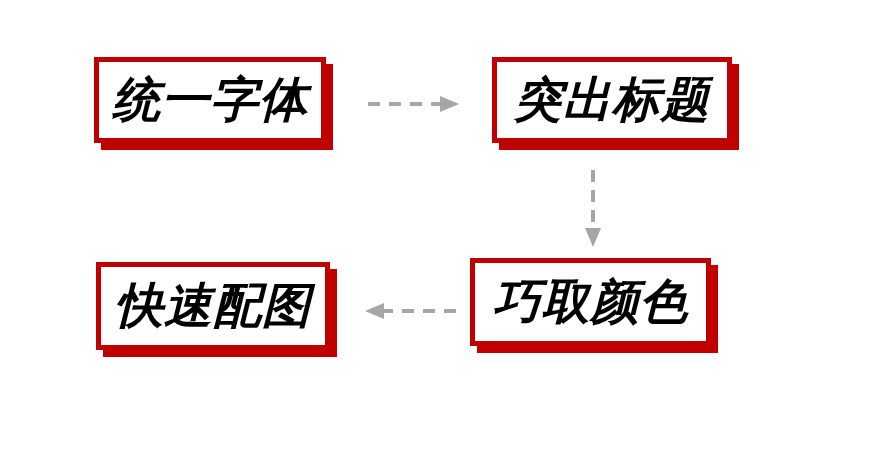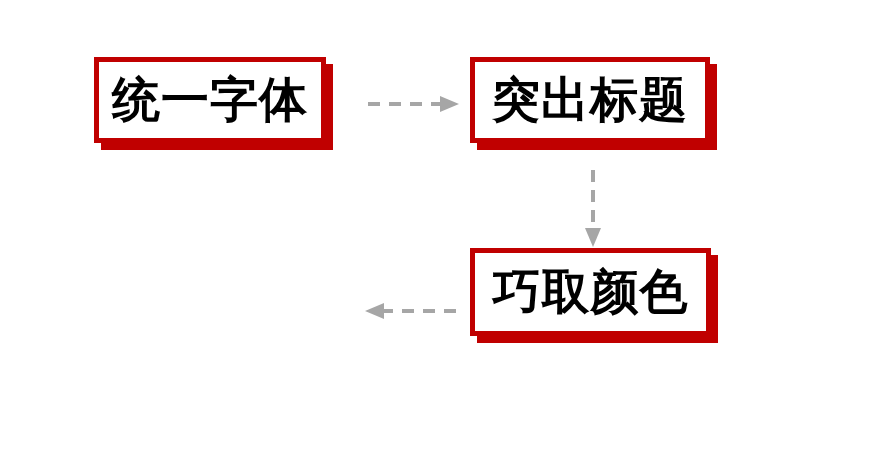--- a/index.html
+++ b/index.html
@@ -21,33 +21,34 @@
     font-family: "Liberation Sans", sans-serif;
   }
   .box {
     position: absolute;
     background: #ffffff;
     border: 5px solid var(--box-border);
     box-shadow: 7px 7px 0 var(--box-shadow);
     display: flex;
     align-items: center;
     justify-content: center;
+    font-style: italic;
   }
   .box .label {
     font-size: 48px;
     font-weight: bold;
     color: var(--box-text);
     letter-spacing: 1px;
     white-space: nowrap;
     line-height: 1;
   }
   .box-unify-font   { left: 94px;  top: 57px;  width: 232px; height: 86px; }
-  .box-highlight-title { left: 470px; top: 57px;  width: 240px; height: 86px; }
+  .box-highlight-title { left: 492px; top: 57px;  width: 240px; height: 86px; }
   .box-quick-images { left: 96px;  top: 262px; width: 234px; height: 88px; }
-  .box-pick-colors  { left: 470px; top: 248px; width: 241px; height: 88px; justify-content: center; }
+  .box-pick-colors  { left: 470px; top: 258px; width: 241px; height: 88px; justify-content: center; }
   .arrow { position: absolute; }
   .arrow line { stroke: var(--arrow); stroke-width: 4; }
   .arrow polygon { fill: var(--arrow); }
   .arrow-right { left: 364px; top: 93px;  width: 100px; height: 22px; }
   .arrow-down  { left: 582px; top: 168px; width: 22px;  height: 82px; }
   .arrow-left  { left: 360px; top: 300px; width: 100px; height: 22px; }
   .logo {
     position: absolute;
     right: 23px;
     top: 402px;
@@ -65,20 +66,23 @@
 <div class="canvas">
 
   <div class="box box-unify-font">
     <span class="label">统一字体</span>
   </div>
 
   <div class="box box-highlight-title">
     <span class="label">突出标题</span>
   </div>
 
+  <div class="box box-quick-images">
+    <span class="label">快速配图</span>
+  </div>
 
   <div class="box box-pick-colors">
     <span class="label">巧取颜色</span>
   </div>
 
   <svg class="arrow arrow-right" viewBox="0 0 100 22" xmlns="http://www.w3.org/2000/svg" aria-hidden="true">
     <line x1="4" y1="11" x2="76" y2="11" stroke-dasharray="12 9"></line>
     <polygon points="76,3 95,11 76,19"></polygon>
   </svg>
 

